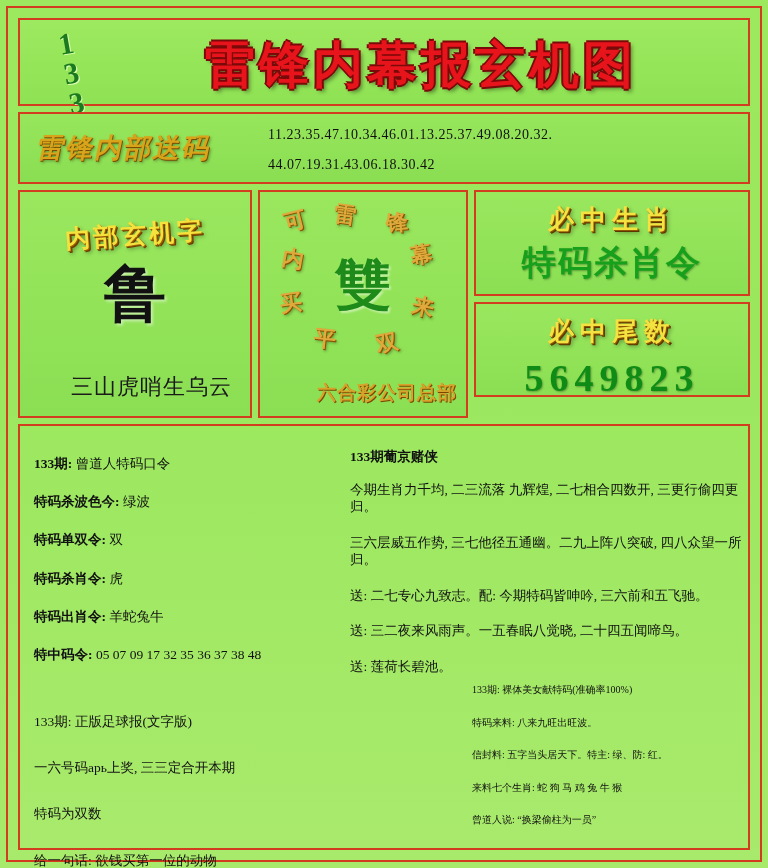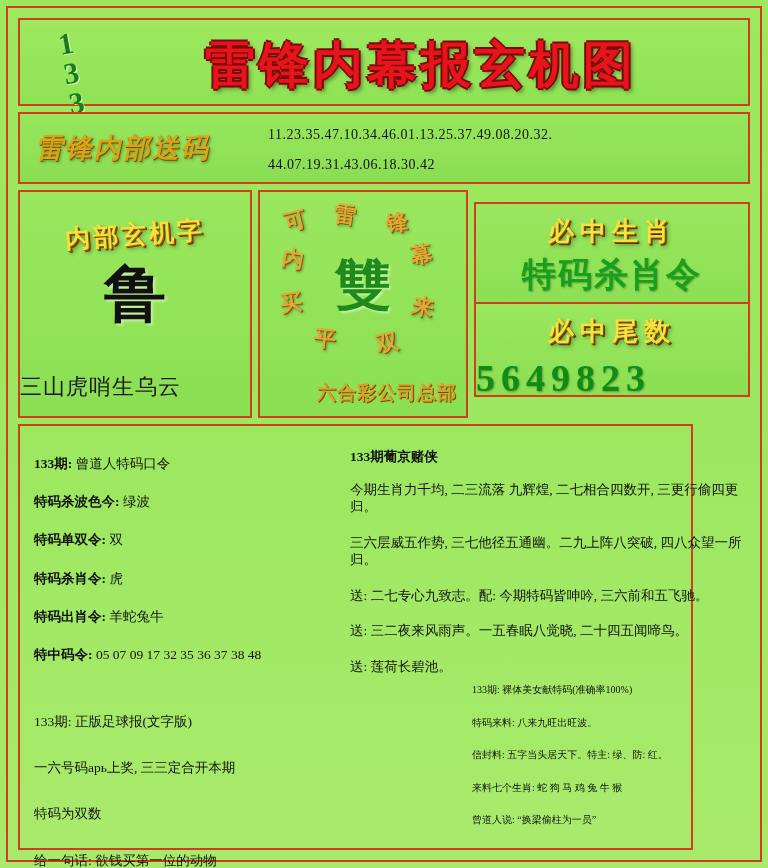--- a/index.html
+++ b/index.html
@@ -88,21 +88,21 @@
   
   .mid-row { position: absolute; left: 18px; top: 190px; width: 732px; height: 228px; }
   .panel {
     position: absolute;
     border: 2px solid #d23c1f;
     background: linear-gradient(180deg,#9ae75e,#8bdf53);
     overflow: hidden;
   }
   .panel-left  { left: 0px;   top: 0; width: 234px; height: 228px; }
   .panel-mid   { left: 240px; top: 0; width: 210px; height: 228px; }
-  .panel-right-top { left: 456px; top: 12px; width: 276px; height: 106px; padding-left: 44px; }
+  .panel-right-top { left: 456px; top: 0; width: 276px; height: 106px; padding-left: 44px; }
   .panel-right-bot { left: 456px; top: 112px; width: 276px; height: 95px; }
 
   .arc-title {
     position: absolute;
     left: 0; top: 26px; width: 100%;
     text-align: center;
     font-family: "Liberation Serif", serif;
     font-size: 25px;
     font-weight: bold;
     color: #f5e23c;
@@ -116,24 +116,26 @@
     text-align: center;
     font-family: "Liberation Serif", serif;
     font-size: 62px;
     font-weight: bold;
     color: #111;
     text-shadow: 2px 2px 3px rgba(255,255,255,.5);
   }
   .panel-left-foot {
     position: absolute;
     left: 0; bottom: 14px; width: 100%;
+    text-align: center;
     font-family: "Liberation Serif", serif;
     font-size: 22px;
     color: #1a1a1a;
     letter-spacing: 1px;
+    padding-left: 33px;
   }
   
   .scatter { position: absolute; left:0; top:0; width:100%; height:100%; }
   .scatter span {
     position: absolute;
     font-family: "Liberation Serif", serif;
     font-weight: bold;
     color: #e0a93c;
     text-shadow: 1px 1px 0 #8a5200, 2px 2px 3px rgba(0,0,0,.35);
   }
@@ -197,32 +199,32 @@
     font-family: "Liberation Serif", serif;
     font-size: 26px;
     font-weight: bold;
     color: #f3e23f;
     letter-spacing: 6px;
     text-shadow: 1px 1px 0 #8e5400, 2px 2px 0 #5c3600, 3px 3px 4px rgba(0,0,0,.4);
   }
   .rb-values {
     position: absolute;
     left: 0; top: 52px; width: 100%;
-    text-align: left;
+    text-align: center;
     font-family: "Liberation Serif", serif;
     font-size: 38px;
     font-weight: bold;
     color: #0f8c16;
     letter-spacing: 6px;
     text-shadow: 1px 1px 2px rgba(0,0,0,.3);
   }
   
   .bottom-panel {
     position: absolute;
-    left: 18px; top: 424px; width: 675px; height: 426px;
+    left: 18px; top: 424px; width: 732px; height: 426px;
     border: 2px solid #d23c1f;
     background: linear-gradient(180deg,#9ce85f,#a9ea6c);
   }
   .col-left {
     position: absolute;
     left: 14px; top: 30px; width: 300px;
     font-family: "Liberation Serif", serif;
     font-size: 13.5px;
     color: #111;
   }

